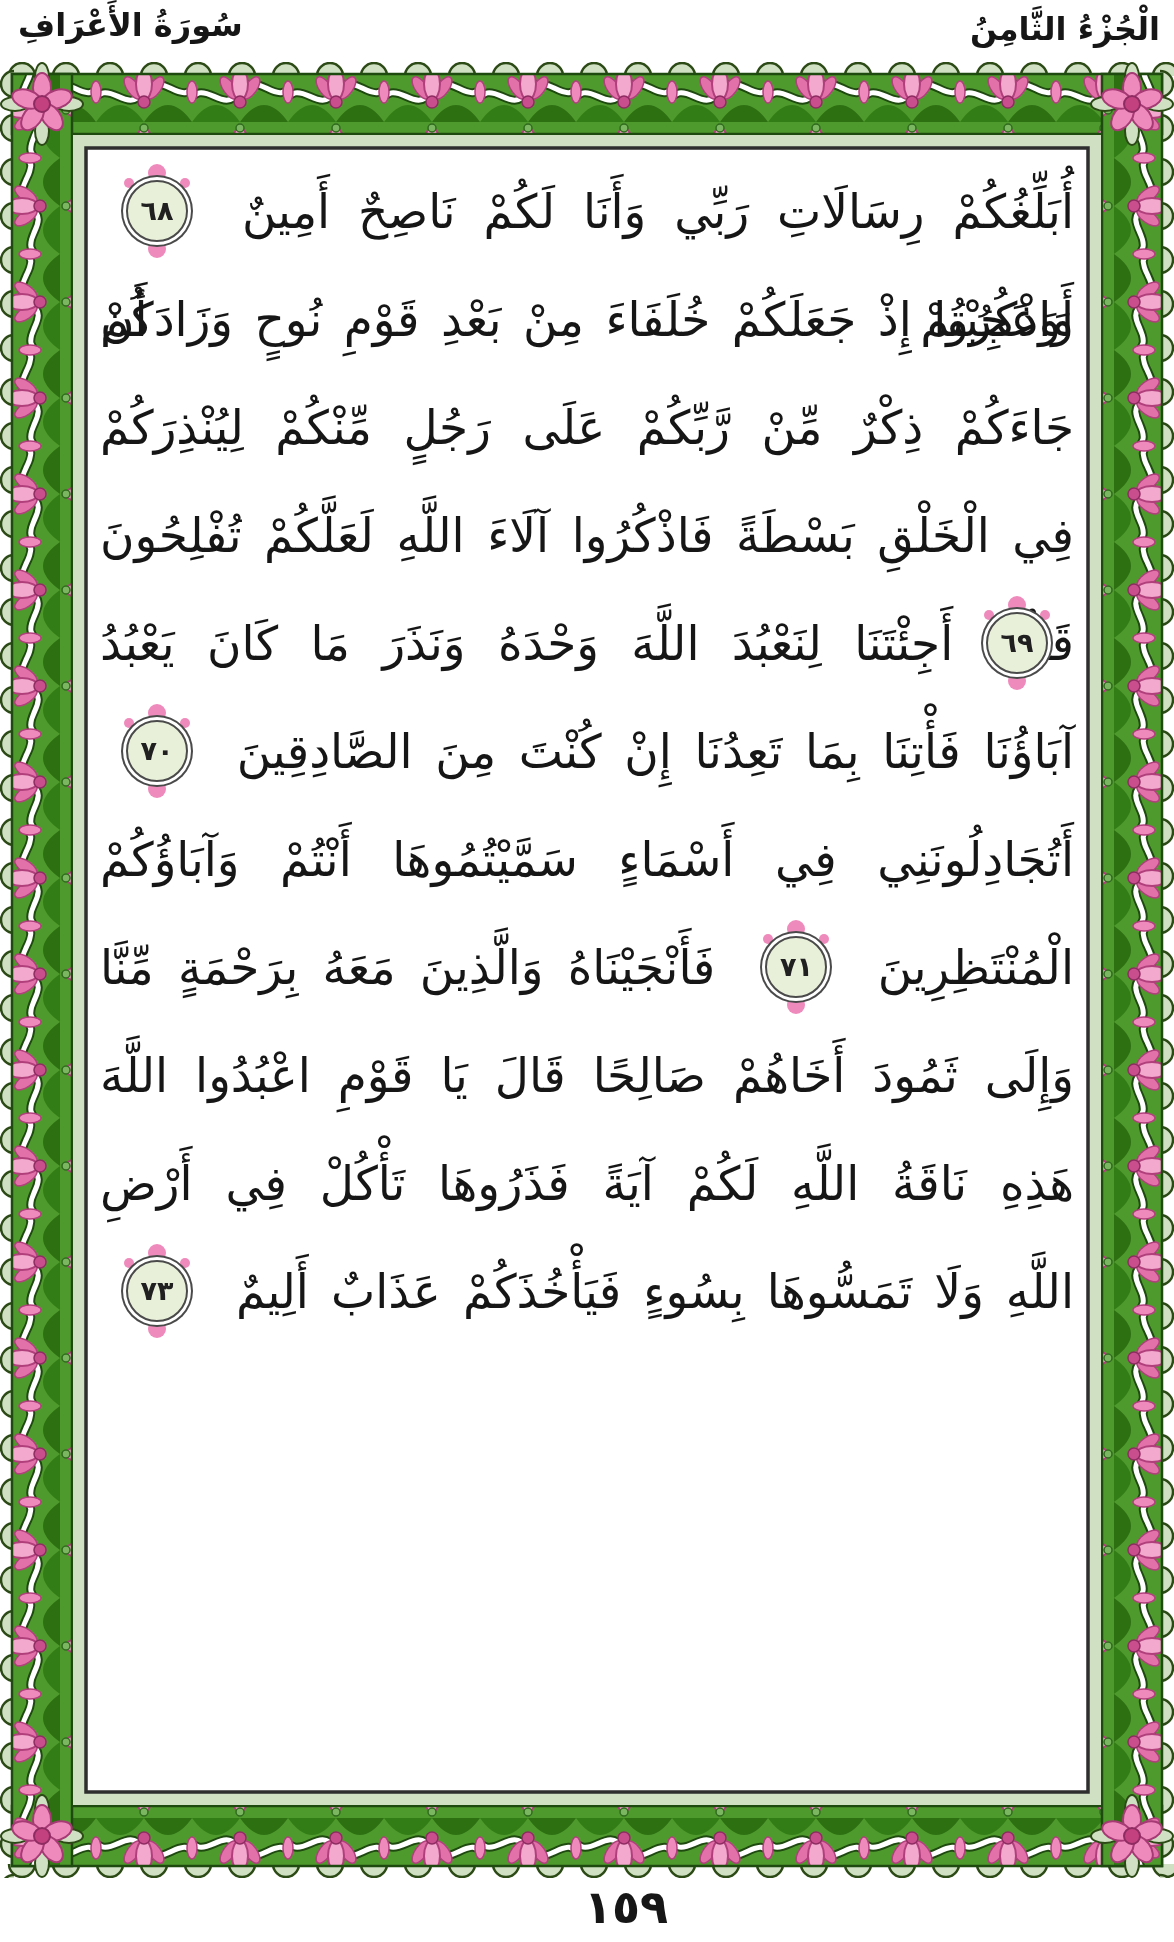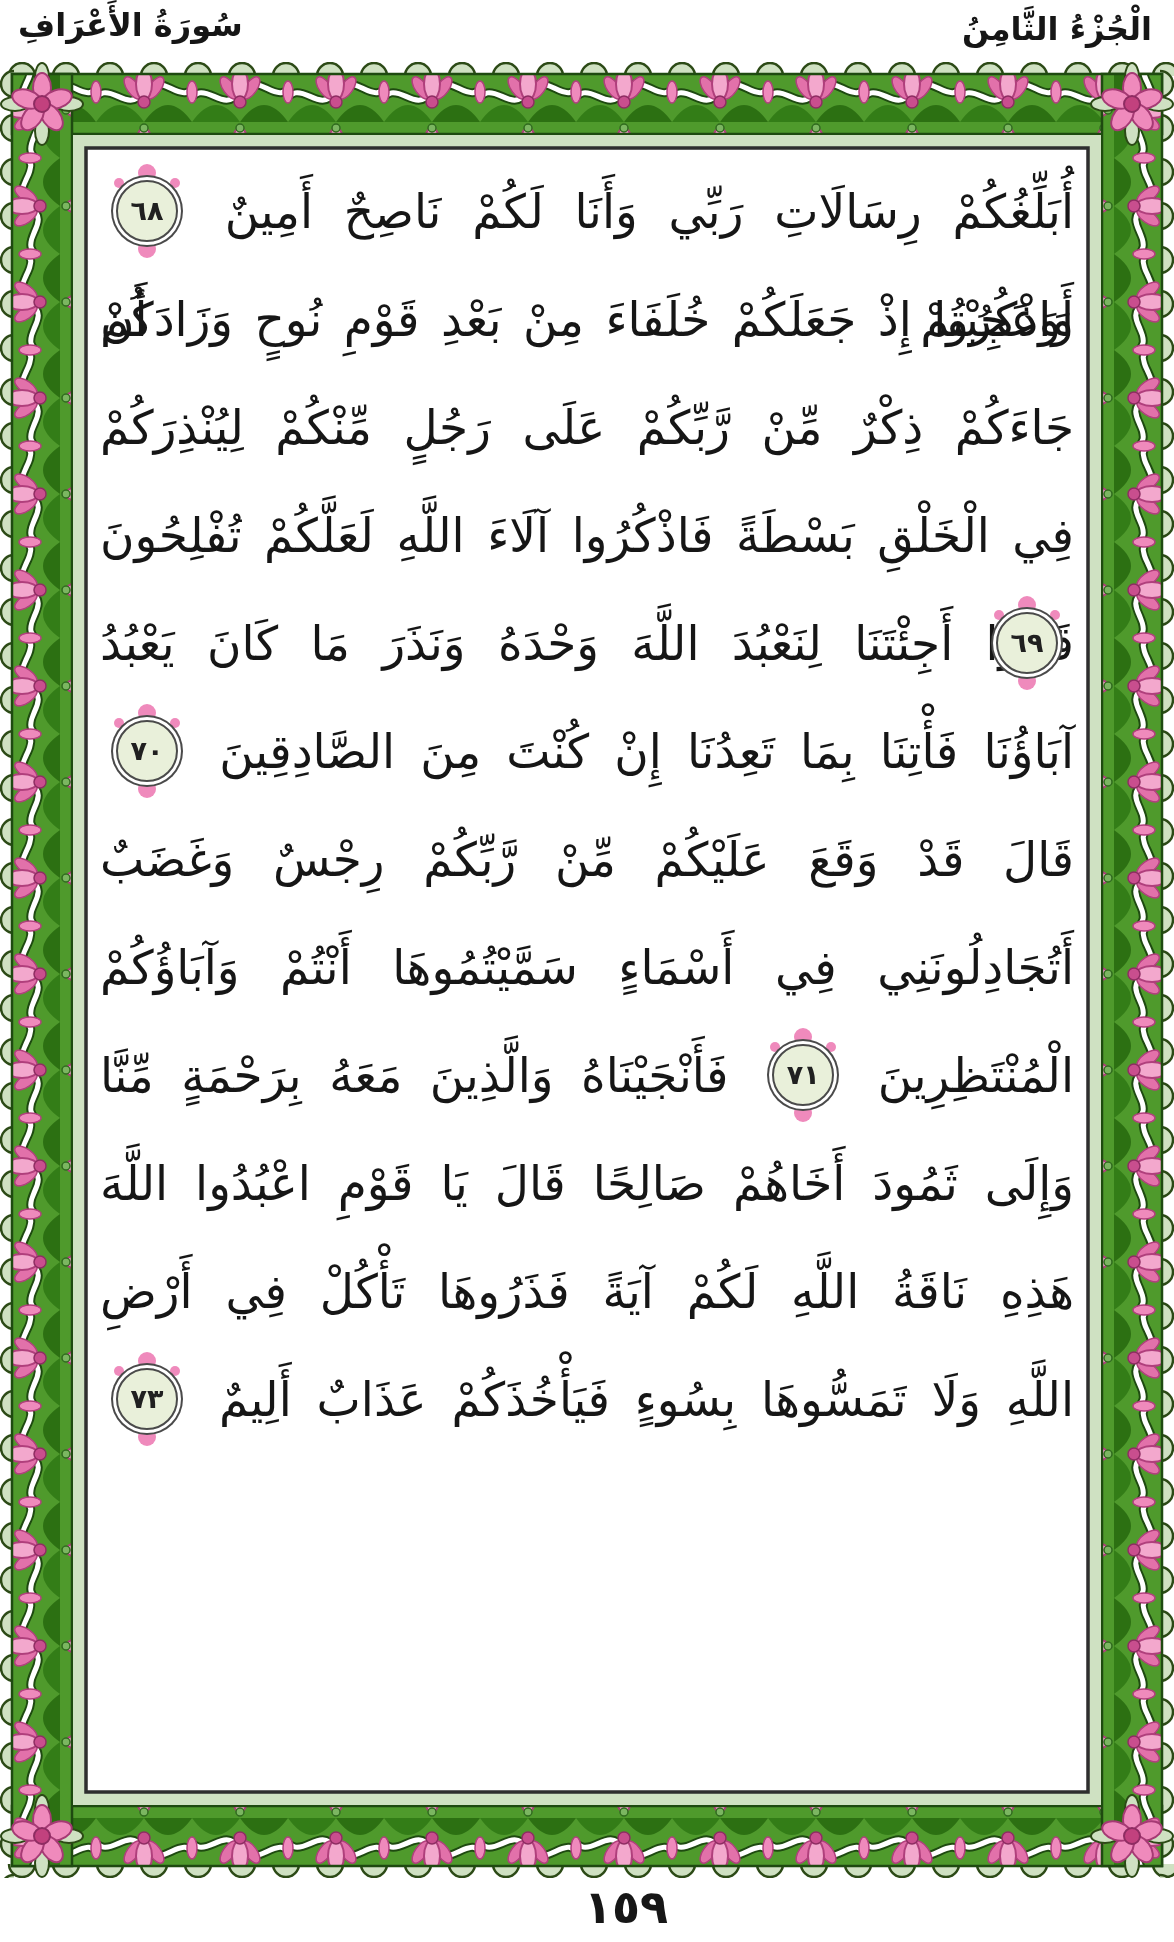--- a/index.html
+++ b/index.html
@@ -11,21 +11,21 @@
     overflow:hidden;
   }
   .hdr{
     position:absolute;
     font-size:32px;
     font-weight:bold;
     color:var(--ink-color,#161616);
     white-space:nowrap;
   }
   .hdr.surah{left:18px;top:6px;}
-  .hdr.juz{right:22px;top:10px;}
+  .hdr.juz{right:14px;top:10px;}
   .frame-svg{position:absolute;left:0;top:62px;}
   .text-area{
     position:absolute;
     left:100px;top:158px;
     width:974px;height:1630px;
     direction:rtl;
   }
   .line{
     height:108px;
     line-height:108px;
@@ -48,21 +48,21 @@
       0 -38px 0 -22px var(--flower-pink,#ef8abc),
       0 38px 0 -22px var(--flower-pink,#ef8abc),
       -28px -28px 0 -26px var(--flower-pink,#ef8abc),
       28px -28px 0 -26px var(--flower-pink,#ef8abc);
     font-size:27px;
     font-weight:bold;
     color:#202020;
     vertical-align:middle;
     position:relative;
     top:-5px;
-    margin:0 16px;
+    margin:0 26px;
     line-height:normal;
     text-align:center;
     text-align-last:center;
   }
   .page-number{
     position:absolute;
     top:1880px;left:0;
     width:100%;
     text-align:center;
     font-size:46px;
@@ -155,21 +155,20 @@
     <use href="#cornerFlower" transform="translate(1132,1774)"></use>
   </svg>
 
   <div class="text-area">
       <div class="line"><span>أُبَلِّغُكُمْ رِسَالَاتِ رَبِّي وَأَنَا لَكُمْ نَاصِحٌ أَمِينٌ</span> <span class="ayah">٦٨</span> <span>أَوَعَجِبْتُمْ أَن</span></div>
       <div class="line"><span>وَاذْكُرُوا إِذْ جَعَلَكُمْ خُلَفَاءَ مِنْ بَعْدِ قَوْمِ نُوحٍ وَزَادَكُمْ</span></div>
       <div class="line"><span>جَاءَكُمْ ذِكْرٌ مِّنْ رَّبِّكُمْ عَلَى رَجُلٍ مِّنْكُمْ لِيُنْذِرَكُمْ</span></div>
       <div class="line"><span>فِي الْخَلْقِ بَسْطَةً فَاذْكُرُوا آلَاءَ اللَّهِ لَعَلَّكُمْ تُفْلِحُونَ</span> <span class="ayah">٦٩</span></div>
       <div class="line"><span>قَالُوا أَجِئْتَنَا لِنَعْبُدَ اللَّهَ وَحْدَهُ وَنَذَرَ مَا كَانَ يَعْبُدُ</span></div>
       <div class="line"><span>آبَاؤُنَا فَأْتِنَا بِمَا تَعِدُنَا إِنْ كُنْتَ مِنَ الصَّادِقِينَ</span> <span class="ayah">٧٠</span></div>
-      <div class="line"><span>قَالَ قَدْ وَقَعَ عَلَيْكُمْ مِّنْ رَّبِّكُمْ رِجْسٌ وَغَضَبٌ</span></div>
       <div class="line"><span>أَتُجَادِلُونَنِي فِي أَسْمَاءٍ سَمَّيْتُمُوهَا أَنْتُمْ وَآبَاؤُكُمْ</span></div>
       <div class="line"><span>الْمُنْتَظِرِينَ</span> <span class="ayah">٧١</span> <span>فَأَنْجَيْنَاهُ وَالَّذِينَ مَعَهُ بِرَحْمَةٍ مِّنَّا</span></div>
       <div class="line"><span>وَإِلَى ثَمُودَ أَخَاهُمْ صَالِحًا قَالَ يَا قَوْمِ اعْبُدُوا اللَّهَ</span></div>
       <div class="line"><span>هَذِهِ نَاقَةُ اللَّهِ لَكُمْ آيَةً فَذَرُوهَا تَأْكُلْ فِي أَرْضِ</span></div>
       <div class="line"><span>اللَّهِ وَلَا تَمَسُّوهَا بِسُوءٍ فَيَأْخُذَكُمْ عَذَابٌ أَلِيمٌ</span> <span class="ayah">٧٣</span></div>
     </div>
 
   <div class="page-number">١٥٩</div>
 
 </div>

